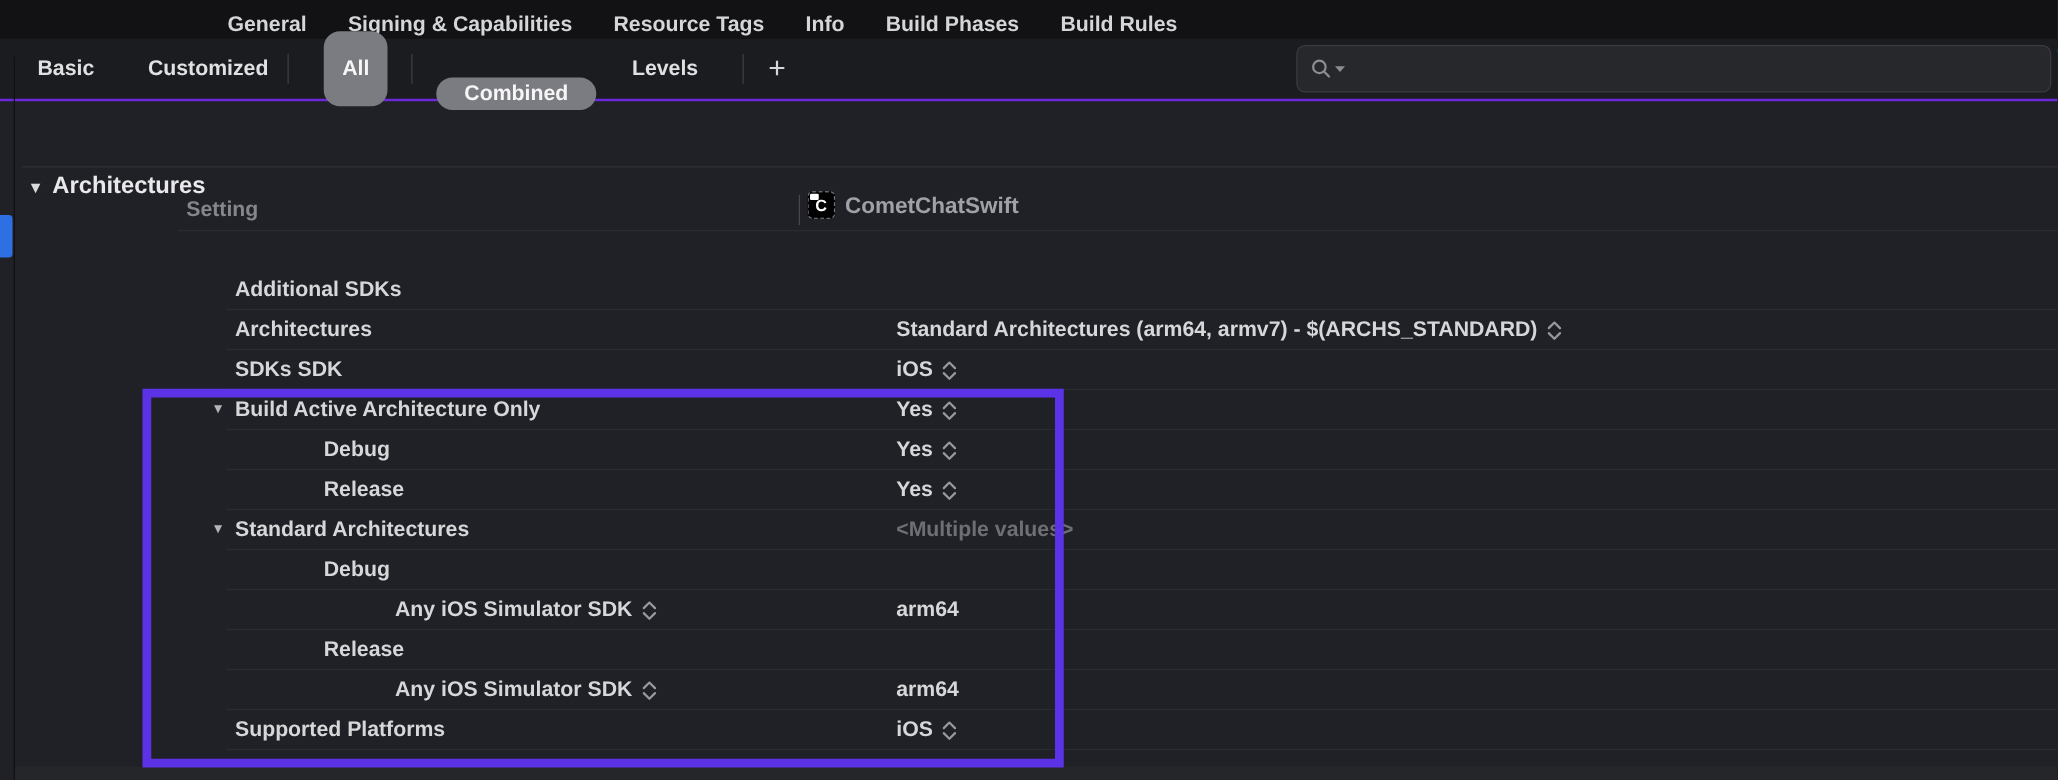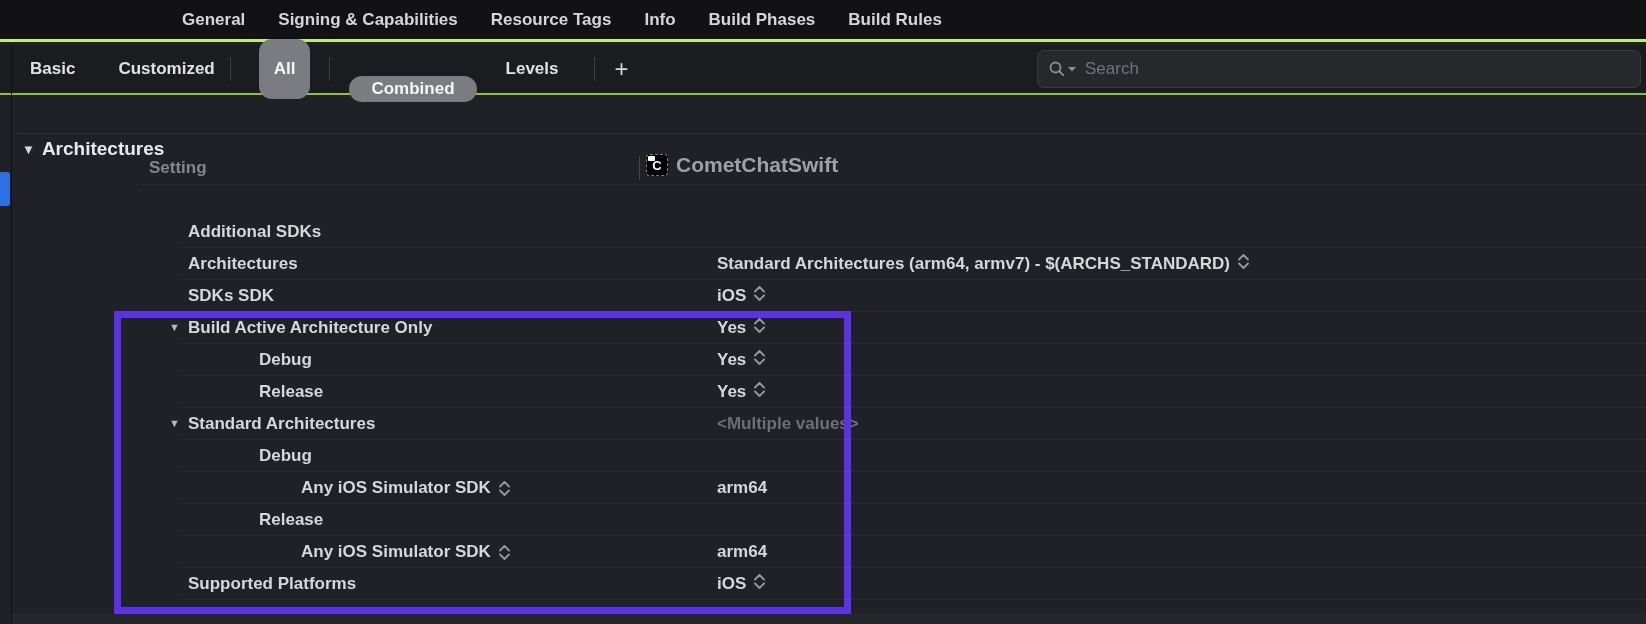--- a/index.html
+++ b/index.html
@@ -2,29 +2,29 @@
 <html><head>
 <meta charset="utf-8">
 <style>
   * { margin:0; padding:0; box-sizing:border-box; }
   html,body { width:1646px; height:624px; background:#202126; overflow:hidden;
     font-family:"Liberation Sans", sans-serif; }
   .app { position:relative; width:1646px; height:624px; background:#202126; }
 
   
   .tabbar { position:absolute; left:0; top:0; width:1646px; height:42px;
-    background:#121215; border-bottom:3px solid #bef264;
+    background:#121215; border-bottom:3px solid #0ea5e9;
     display:flex; align-items:center; gap:33px; padding-left:182px; }
   .tab { font-size:17px; font-weight:600; color:#d5d6d8; white-space:nowrap;
     padding:6px 0; border-radius:8px; }
   .tab.selected { background:#3d6b9e; color:#edf2f9; padding:6px 15px; }
 
   
-  .filterbar { position:absolute; left:0; top:45px; width:1646px; height:50px;
-    background:#1b1c1f; border-bottom:2px solid #84cc16;
+  .filterbar { position:absolute; left:0; top:31px; width:1646px; height:50px;
+    background:#1b1c1f; border-bottom:2px solid #6d28d9;
     display:flex; align-items:center; }
   .fitem { font-size:17px; font-weight:700; color:#e0e1e3; white-space:nowrap; }
   .f-basic { margin-left:30px; }
   .f-customized { margin-left:43px; }
   .fdiv { width:1px; height:24px; background:#3e3f43; }
   .fdiv1 { margin-left:15px; }
   .pill { background:#7b7c81; color:#f6f6f7; border-radius:13px; text-align:center; }
   .p-all { margin-left:28px; padding:20px 15px; }
   .fdiv2 { margin-left:19px; }
   .p-combined { margin-left:19px; padding:3px 22px;margin-top:40px; }
@@ -56,34 +56,34 @@
   .section-title { font-size:19px; font-weight:700; color:#e9e9eb; }
 
   .col-header { position:absolute; left:0; right:0; top:56px; height:34px; }
   .setting-label { position:absolute; left:149px; top:7px; font-size:17px; font-weight:600; color:#85868b; }
   .colsep-v { position:absolute; left:639px; top:5px; width:1px; height:24px; background:#46474c; }
   .target-cell { position:absolute; left:646px; top:2px; display:flex; align-items:center; }
   .target-icon { width:22px; height:22px; background:#000; border:1px dashed #7a7b80;
     border-radius:4px; position:relative; display:flex; align-items:center; justify-content:center;
     color:#fff; font-size:13px; font-weight:700; }
   .target-icon .notch { position:absolute; left:1px; top:1px; width:7px; height:5px; background:#fff; border-radius:1px; }
-  .target-name { margin-left:8px; font-size:21px; font-weight:600; color:#a0a1a6; }
+  .target-name { margin-left:8px; font-size:18px; font-weight:600; color:#a0a1a6; }
   .col-header .hsep { position:absolute; left:142px; right:0; bottom:0; height:1px; background:#2b2c30; }
 
   .rows { position:absolute; left:0; right:0; top:121px;padding-left:39px; }
   .row { position:relative; height:32px; }
   .row::after { content:""; position:absolute; left:142px; right:0; bottom:0; height:1px; background:#2b2c30; }
   .row .label { position:absolute; top:6px; font-size:17px; font-weight:700; color:#d6d7d9;
     display:flex; align-items:center; }
   .lv1 .label { left:149px; }
   .lv2 .label { left:220px; }
-  .lv3 .label { left:262px; }
+  .lv3 .label { left:277px; }
   .row-disc { position:absolute; left:130px; top:9px; font-size:11px; color:#b4b5b9; }
   .value { position:absolute; left:678px; top:6px; font-size:17px; font-weight:700; color:#d6d7d9;
-    display:flex; white-space:nowrap; }
+    display:flex; align-items:center; white-space:nowrap; }
   .value.muted { color:#6e6f74; font-weight:600; }
   .stepper { margin-left:8px; display:inline-flex; }
 
   .bottom-band { position:absolute; left:12px; right:0; top:518px; height:11px; background:#25262a; }
 
   .highlight-box { position:absolute; left:114px; top:216px; width:737px; height:303px;
     border:7px solid #5b32e6; pointer-events:none; z-index:5; }
 </style>
 </head>
 <body>
@@ -122,21 +122,20 @@
     <div class="searchbox">
       <span class="search-icon">
         <svg width="18" height="18" viewBox="0 0 18 18">
           <circle cx="7.5" cy="7.5" r="5" fill="none" stroke="#8c8d92" stroke-width="1.8"></circle>
           <line x1="11.2" y1="11.2" x2="15.2" y2="15.2" stroke="#8c8d92" stroke-width="1.8" stroke-linecap="round"></line>
         </svg>
         <svg width="8" height="6" viewBox="0 0 8 6">
           <polygon points="0,1 8,1 4,5.5" fill="#8c8d92"></polygon>
         </svg>
       </span>
-      <input type="text" placeholder="Search" style="">
     </div>
   </div>
 
   <div class="left-divider"></div>
   <div class="selection-sliver"></div>
 
   <div class="content">
     <div class="group-topline"></div>
 
     <div class="section-header">

